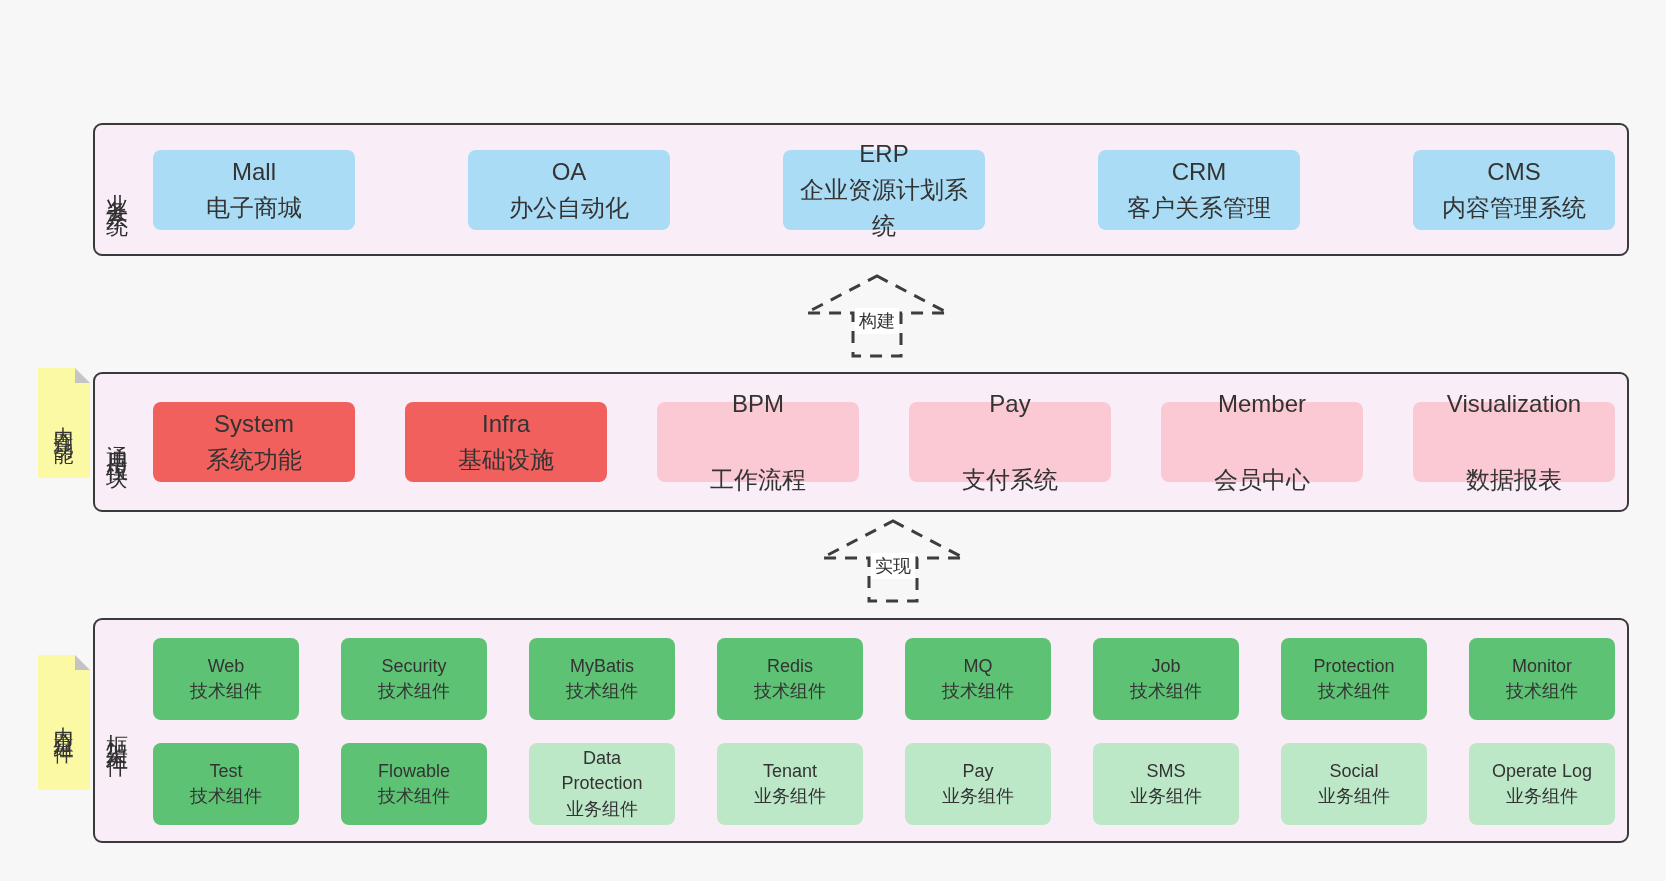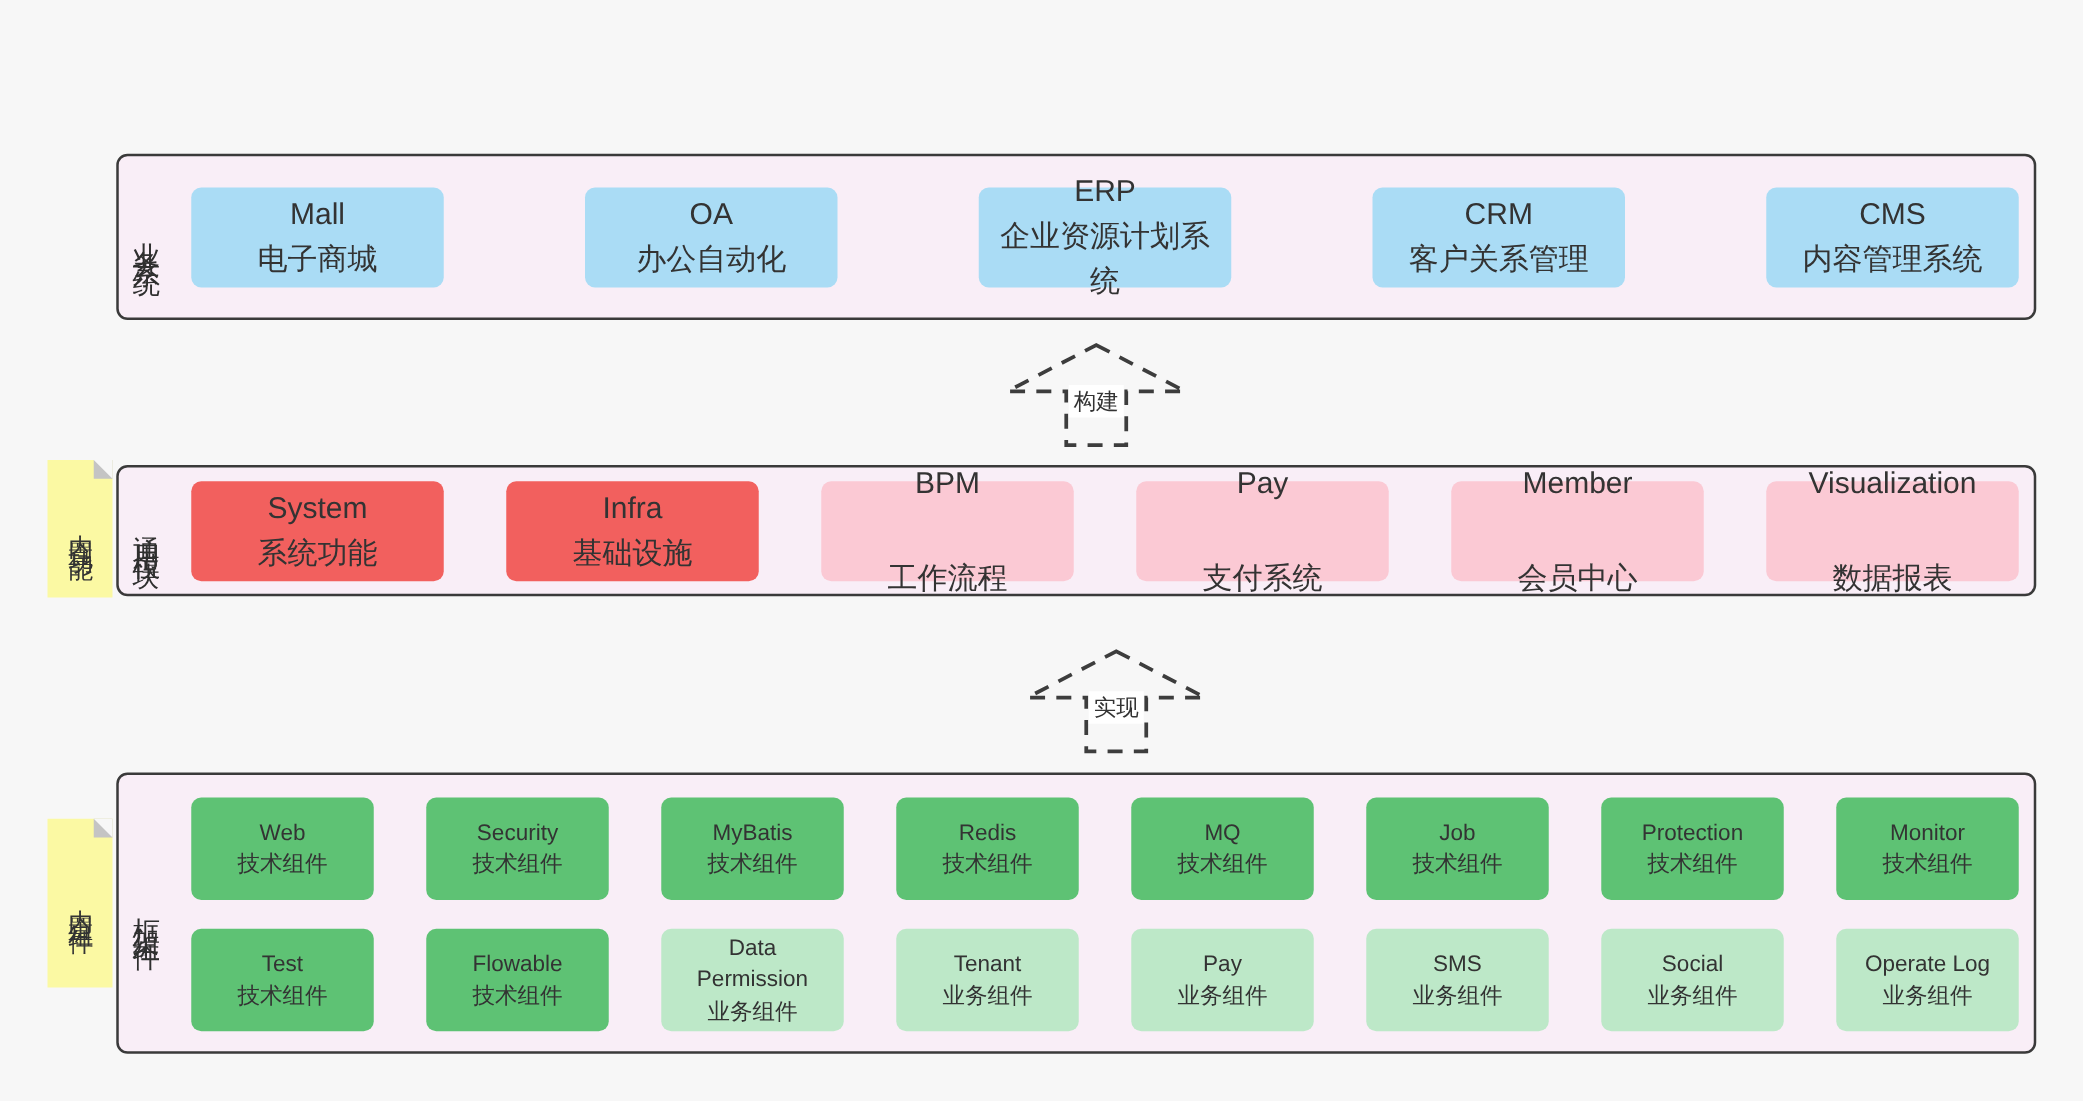--- a/index.html
+++ b/index.html
@@ -8,21 +8,21 @@
     background:#f7f7f7; color:#3a3a3a;
     font-family:"Liberation Sans","DejaVu Sans",sans-serif;
   }
 
   
   .container {
     position:absolute; left:93px; width:1536px; box-sizing:border-box;
     background:#f9eef7; border:2px solid #3a3a3a; border-radius:9px;
   }
   #layer-business   { top:123px; height:133px; }
-  #layer-modules    { top:372px; height:105px; }
+  #layer-modules    { top:372px; height:140px; }
   #layer-components { top:618px; height:225px; }
 
   
   .vlabel {
     position:absolute; left:11px; top:50%; transform:translateY(-50%);
     writing-mode:vertical-rl; text-orientation:upright;
     font-size:22px; letter-spacing:7px; line-height:1; color:#2f2f2f;
   }
 
   
@@ -201,21 +201,21 @@
   <div class="crow" id="crow2">
     <div class="box box-sm gdark">
       <div>Test</div>
       <div>技术组件</div>
     </div>
     <div class="box box-sm gdark">
       <div>Flowable</div>
       <div>技术组件</div>
     </div>
     <div class="box box-sm glight">
-      <div>Data Permission</div>
+      <div>Data Protection</div>
       <div>业务组件</div>
     </div>
     <div class="box box-sm glight">
       <div>Tenant</div>
       <div>业务组件</div>
     </div>
     <div class="box box-sm glight">
       <div>Pay</div>
       <div>业务组件</div>
     </div>

